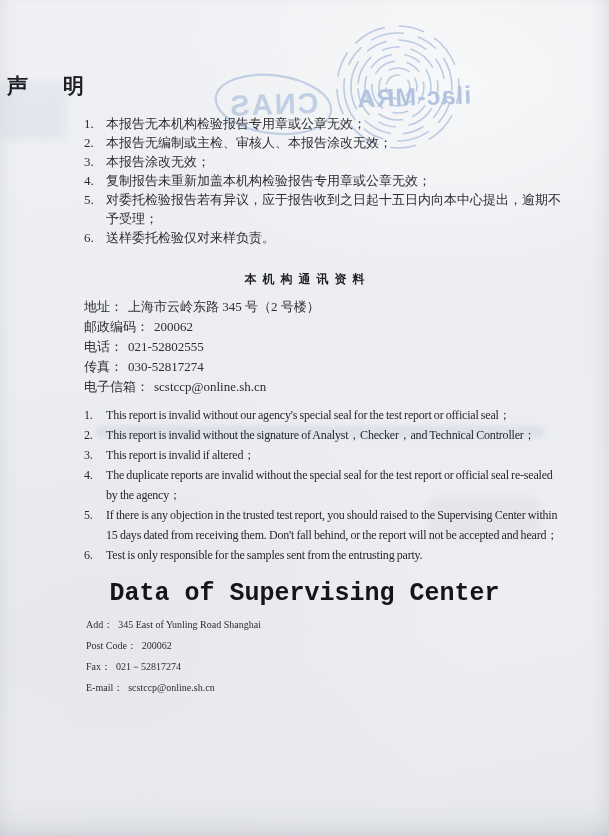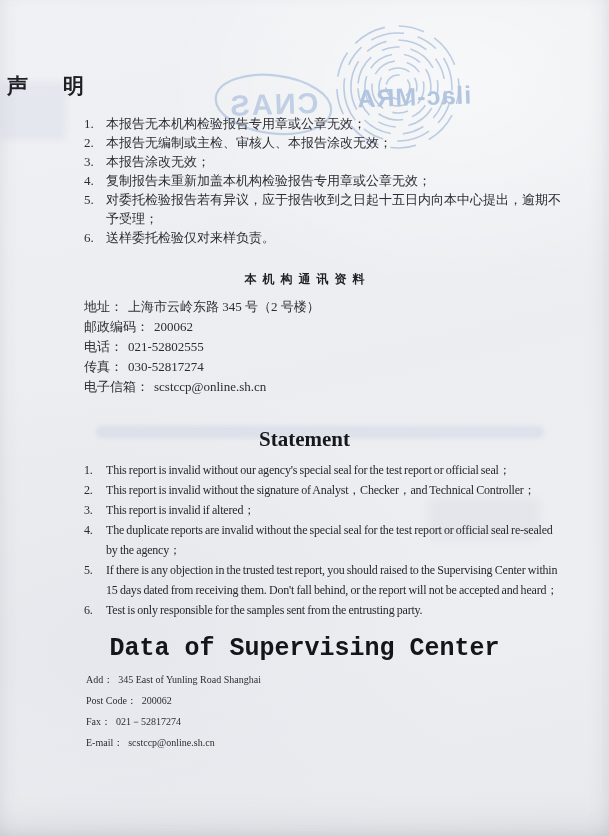--- a/index.html
+++ b/index.html
@@ -121,21 +121,20 @@
         <span class="lbl">电话：</span><span class="val">021-52802555</span>
       </div>
       <div class="row">
         <span class="lbl">传真：</span><span class="val">030-52817274</span>
       </div>
       <div class="row">
         <span class="lbl">电子信箱：</span><span class="val">scstccp@online.sh.cn</span>
       </div>
     </div>
 
-    <h2 class="en-title">Statement</h2>
 
     <ol class="doc-list en-list">
       <li>
         <span class="num">1.</span>
         <span class="txt">This report is invalid without our agency's special seal for the test report or official seal；</span>
       </li>
       <li>
         <span class="num">2.</span>
         <span class="txt">This report is invalid without the signature of Analyst，Checker，and Technical Controller；</span>
       </li>

